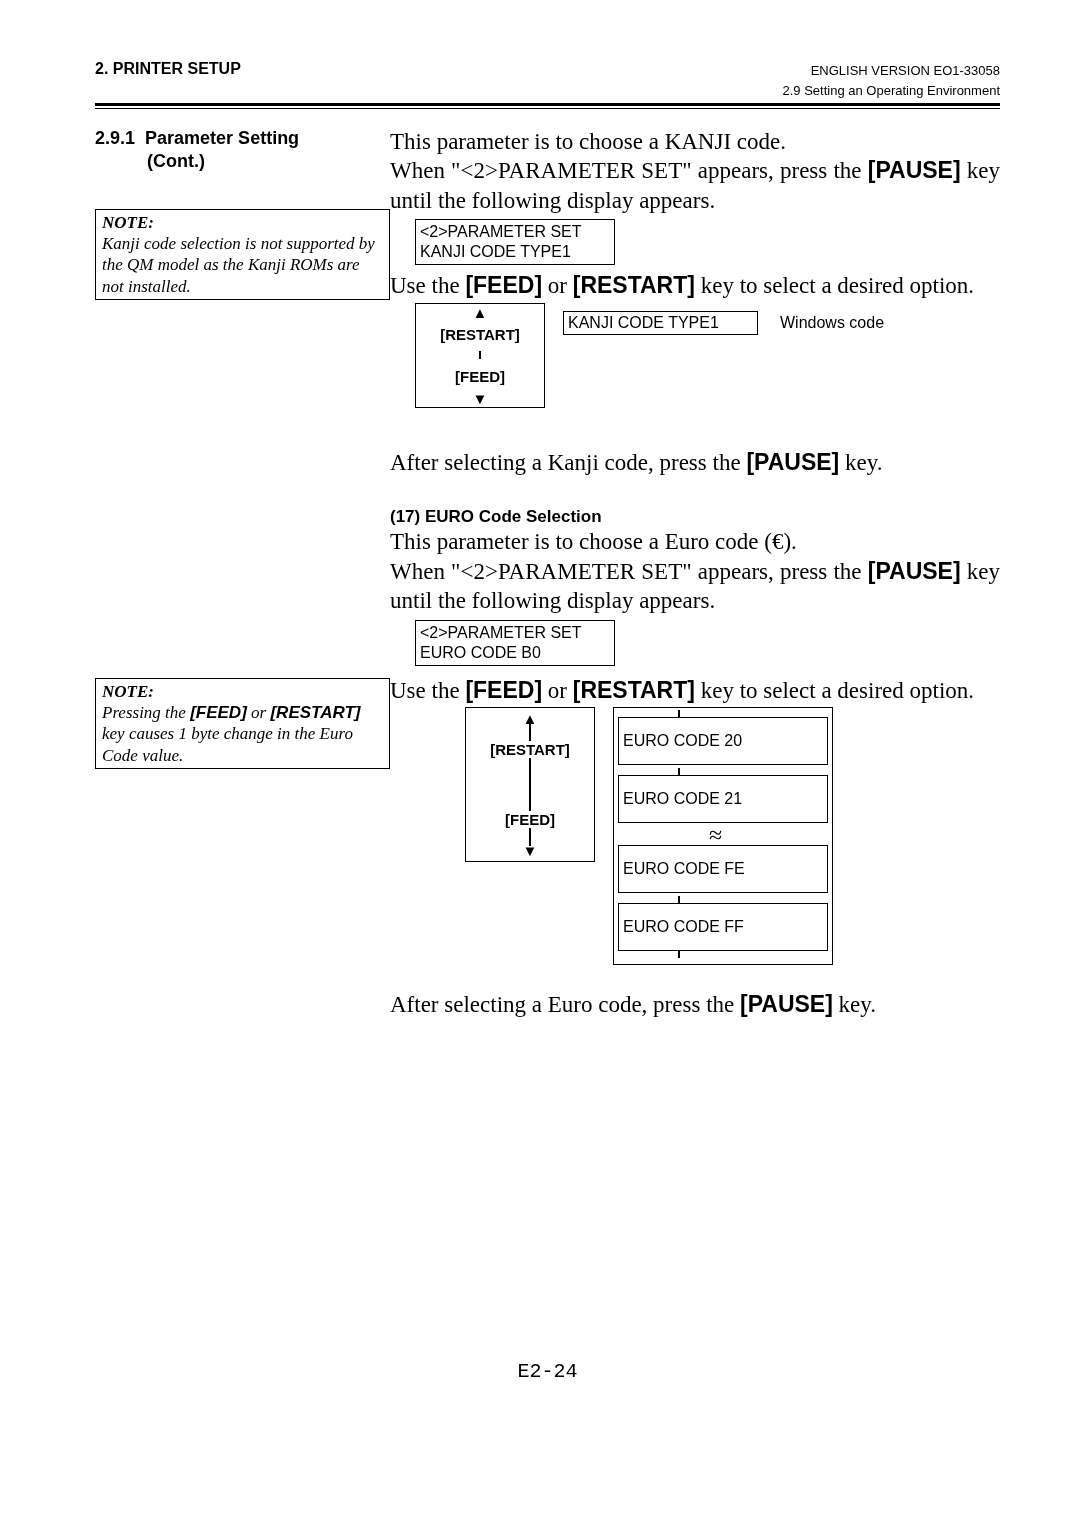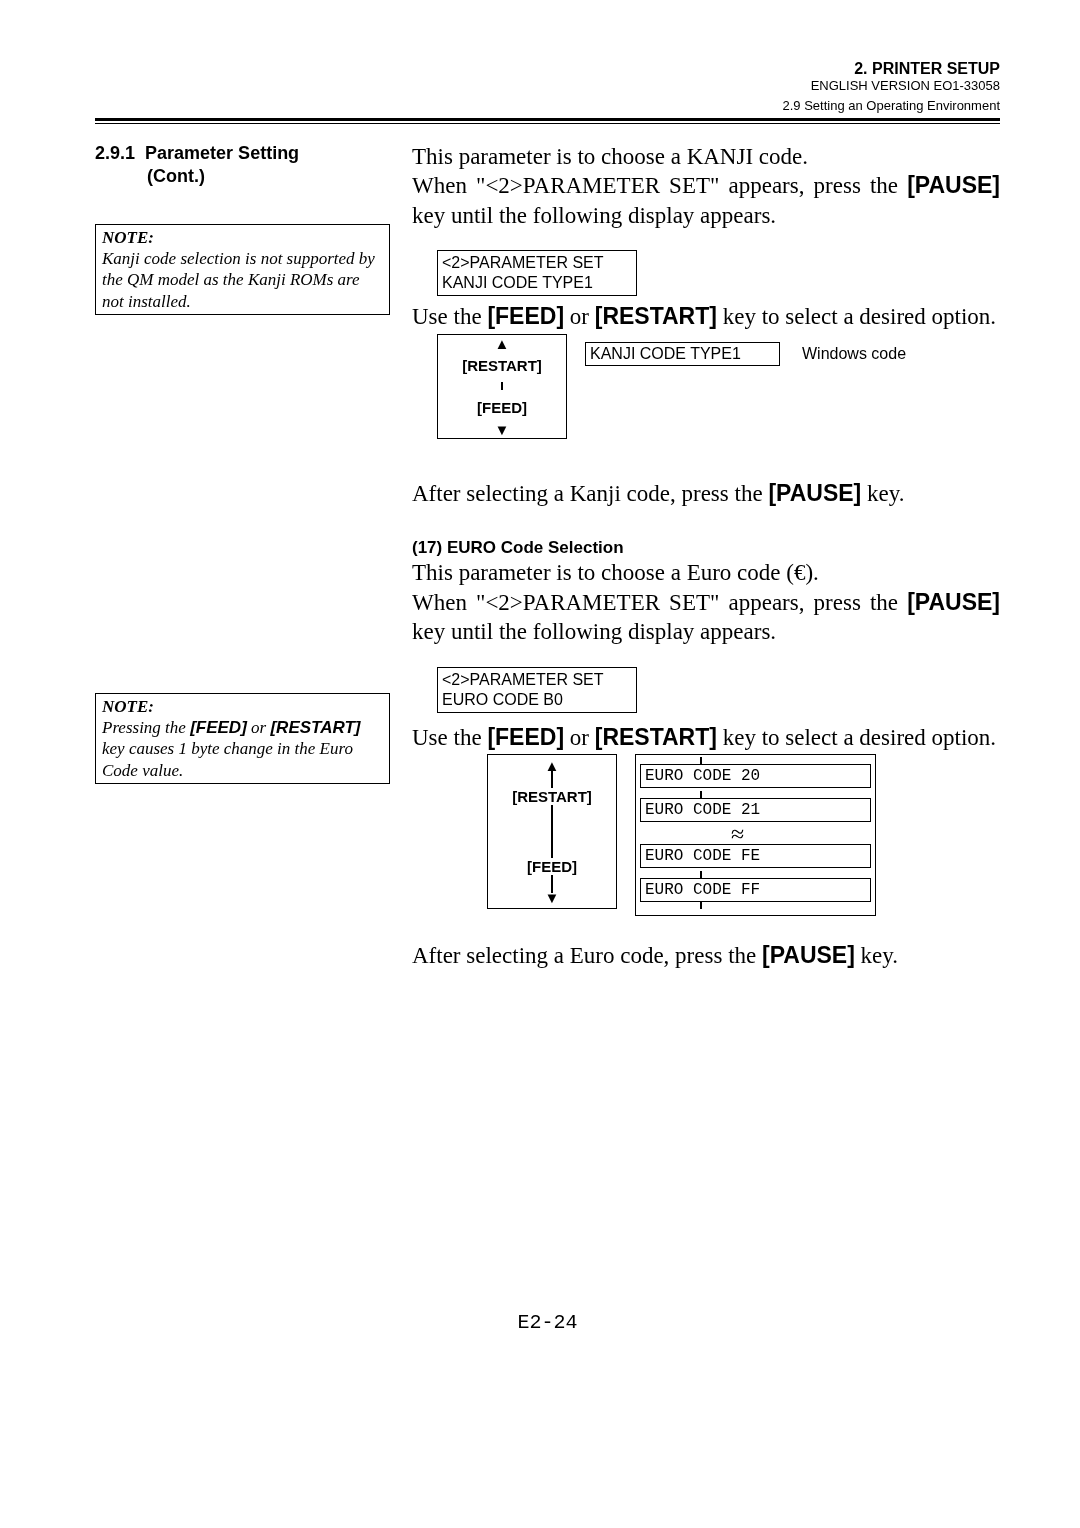--- a/index.html
+++ b/index.html
@@ -13,21 +13,20 @@
     }
     .page {
       padding: 60px 80px 40px 95px;
     }
     .doc-header {
       display: flex;
       justify-content: space-between;
       align-items: flex-end;
       font-family: Arial, Helvetica, sans-serif;
       margin-bottom: 5px;
-      flex-direction: column;
     }
     .doc-header .left {
       font-weight: bold;
       font-size: 16px;
     }
     .doc-header .right {
       font-size: 13px;
     }
     .sub-header {
       text-align: right;
@@ -40,21 +39,20 @@
       border-top: 3px solid #000;
       margin: 2px 0 0 0;
     }
     hr.thin {
       border: none;
       border-top: 1.5px solid #000;
       margin: 2px 0 15px 0;
     }
     .columns {
       display: flex;
-      gap: 22px;
       margin-top: 18px;
     }
     .col-left {
       width: 295px;
       flex-shrink: 0;
     }
     .col-right {
       flex: 1;
     }
     .section-title {
@@ -85,21 +83,21 @@
       line-height: 1.28;
       text-align: justify;
     }
     .display-box {
       border: 1.5px solid #000;
       font-family: Arial, Helvetica, sans-serif;
       font-size: 16px;
       padding: 2px 4px;
       display: inline-block;
       margin-left: 25px;
-      margin-top: 20px;
+      margin-top: 4px;
       margin-bottom: 2px;
       line-height: 1.25;
       min-width: 200px;
     }
     .diagram {
       display: flex;
       align-items: flex-start;
       margin-top: 2px;
     }
     .flow-box {
@@ -120,24 +118,24 @@
       font-size: 16px;
       padding: 2px 4px;
       width: 195px;
     }
     .opt-label {
       font-family: Arial, Helvetica, sans-serif;
       font-size: 16px;
     }
     .euro-opt-box {
       border: 1.5px solid #000;
-      font-family: Liberation Mono, monospace;
-      font-size: 16px;
-      padding: 2px 4px;
-      width: 231px;
+      font-family: Liberation Sans, sans-serif;
+      font-size: 16px;
+      padding: 14px 4px;
+      width: 210px;
       margin-bottom: 3px;
     }
     .tilde {
       font-size: 24px;
       text-align: center;
       line-height: 0.8;
       width: 195px;
     }
     .connector-down {
       width: 2px;

